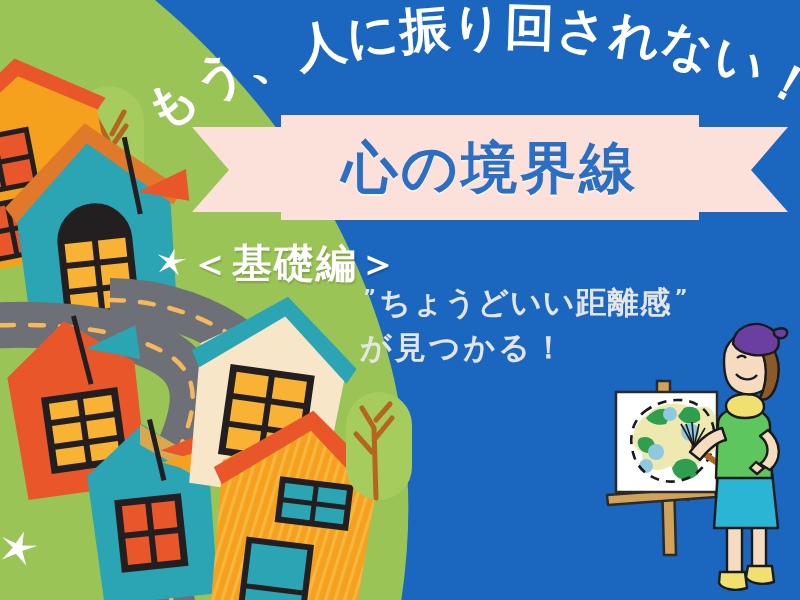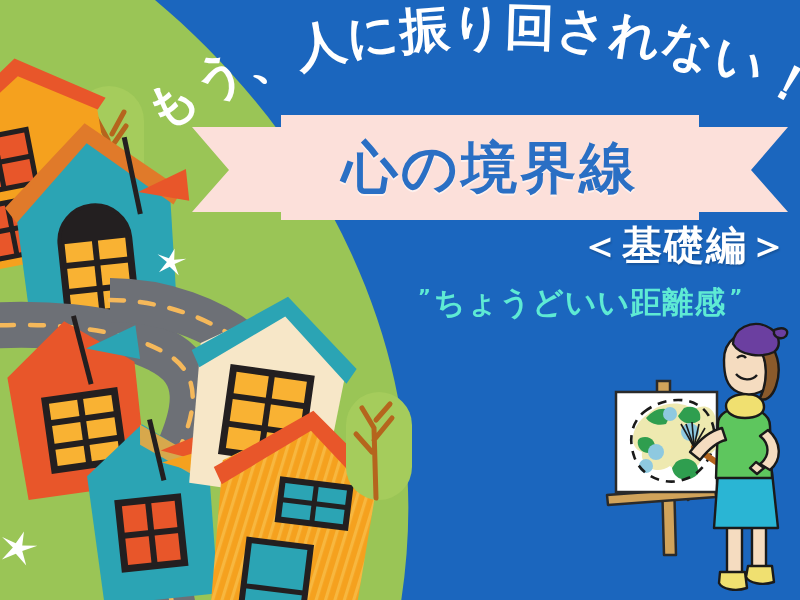--- a/index.html
+++ b/index.html
@@ -63,38 +63,37 @@
     font-size: 56px;
     font-weight: 700;
     letter-spacing: 3px;
     text-shadow: 0 2px 0 rgba(255,255,255,.55);
   }
 
   
   #subtitle {
     position: absolute;
     left: 190px;
-    top: 218px;
+    top: 236px;
     width: 600px;
-    text-align: right;
+    text-align: left;
     color: #ffffff;
     font-size: 40px;
     font-weight: 700;
     letter-spacing: 2px;
     text-shadow: 1px 2px 2px rgba(0,0,0,.18);
   }
 
   
   #tagline {
     position: absolute;
     left: 360px;
     top: 282px;
     width: 440px;
-    text-align: center;
-    color: #5eead4;
+    color: #e5e5e5;
     line-height: 1.32;
   }
   #tagline .line1 {
     font-size: 31px;
     font-weight: 700;
     letter-spacing: 1px;
     white-space: nowrap;
   }
   #tagline .qm {
     font-size: 20px;
@@ -270,20 +269,21 @@
 
       <rect x="96" y="3" width="418" height="105" fill="#fce0da"></rect>
     </svg>
   </div>
   <div id="ribbon-title">心の境界線</div>
 
   <div id="subtitle">＜基礎編＞</div>
 
   <div id="tagline">
     <div class="line1"><span class="qm">”</span><span>ちょうどいい距離感</span><span class="qm">”</span></div>
+    <div class="line2">が見つかる！</div>
   </div>
 
   <svg class="layer artwork" viewBox="0 0 800 600">
 
     <g stroke="#2a2a2a" stroke-width="2.5" fill="#d1a35a" stroke-linejoin="round">
       <path d="M 617 490 L 630 500 L 690 409 L 681 403 Z"></path>
       <path d="M 700 492 L 688 500 L 640 409 L 650 403 Z"></path>
       <path d="M 660 404 L 672 404 L 676 555 L 664 555 Z"></path>
       <path d="M 607 495 L 715 487 L 716 497 L 608 505 Z"></path>
     </g>

